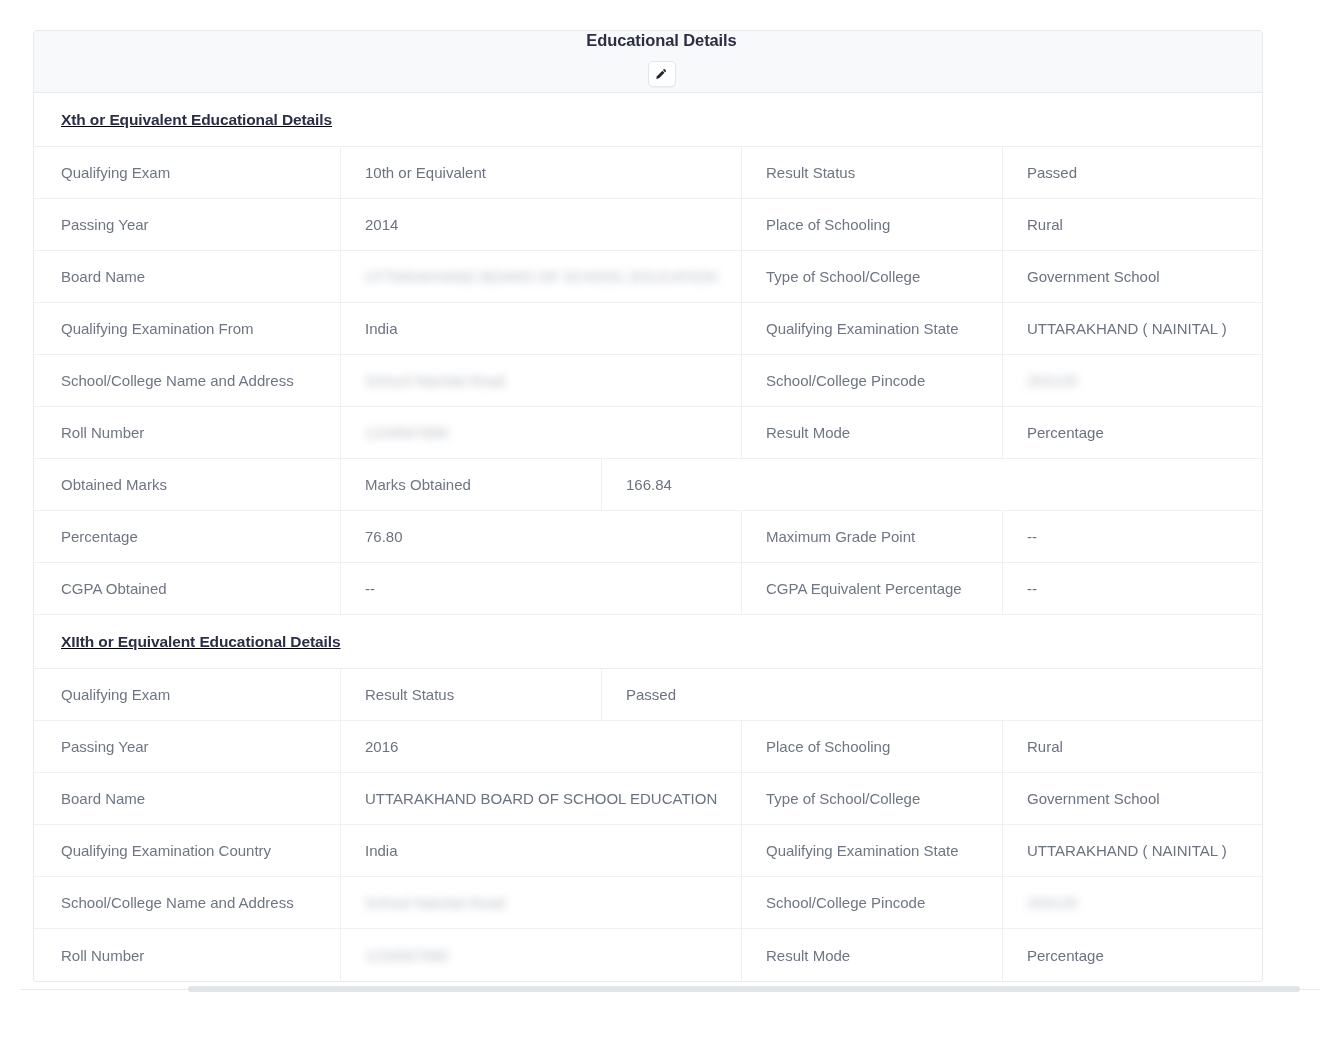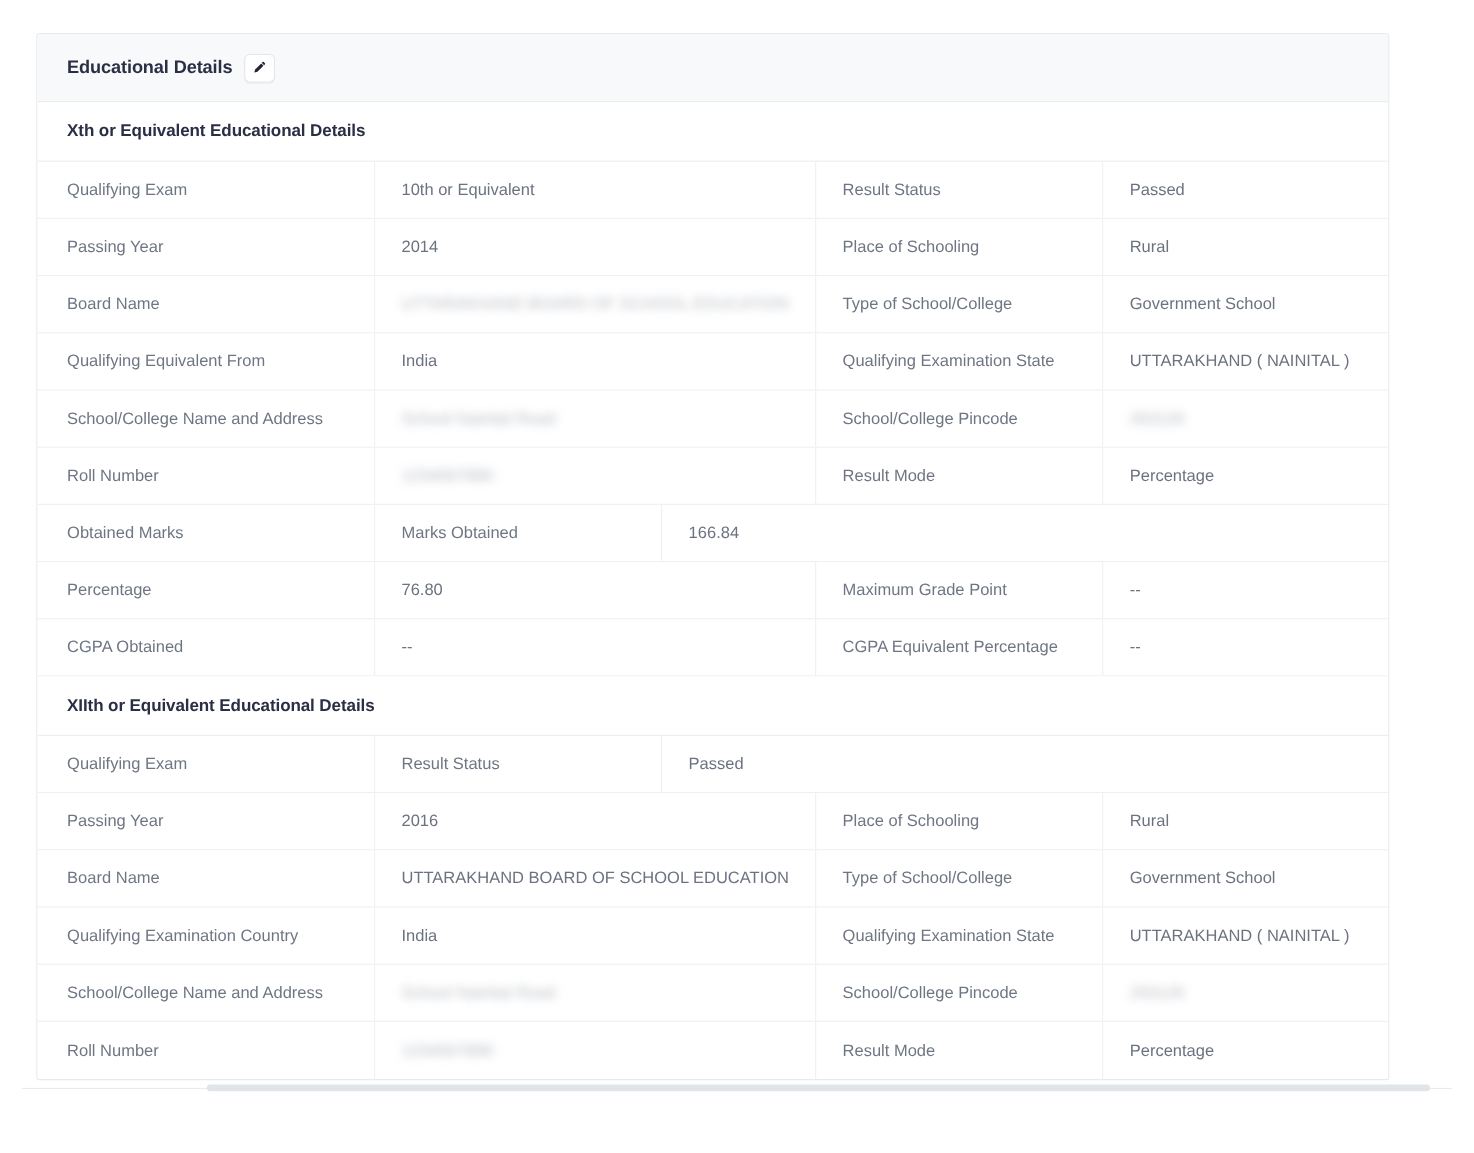--- a/index.html
+++ b/index.html
@@ -38,20 +38,21 @@
   
   .card-header {
     display: flex;
     align-items: center;
     gap: 11px;
     height: 62px;
     padding: 0 0 0 27px;
     background: #f8f9fa;
     border-bottom: 1px solid #e8eaed;
     box-sizing: border-box;
+    flex-direction: column;
   }
   .card-title {
     font-size: 16.5px;
     font-weight: bold;
     color: #2b2f45;
     letter-spacing: -0.1px;
   }
   .edit-btn {
     width: 28px;
     height: 26px;
@@ -69,20 +70,21 @@
 
   
   .section-head {
     height: 54px;
     display: flex;
     align-items: center;
     padding-left: 27px;
     background: #ffffff;
     border-bottom: 1px solid #eceef0;
     box-sizing: border-box;
+    text-decoration: underline;
   }
   .section-head .section-title {
     font-size: 15.5px;
     font-weight: bold;
     color: #2b2f45;
     letter-spacing: -0.1px;
   }
 
   
   .grid-row {
@@ -199,21 +201,21 @@
         </div>
         <div class="grid-row">
           <div class="cell cell-label">Board Name</div>
           <div class="cell cell-value">
             <span class="redacted">UTTARAKHAND BOARD OF SCHOOL EDUCATION</span>
           </div>
           <div class="cell cell-label second">Type of School/College</div>
           <div class="cell cell-value last">Government School</div>
         </div>
         <div class="grid-row">
-          <div class="cell cell-label">Qualifying Equivalent From</div>
+          <div class="cell cell-label">Qualifying Examination From</div>
           <div class="cell cell-value">India</div>
           <div class="cell cell-label second">Qualifying Examination State</div>
           <div class="cell cell-value last">UTTARAKHAND ( NAINITAL )</div>
         </div>
         <div class="grid-row">
           <div class="cell cell-label">School/College Name and Address</div>
           <div class="cell cell-value">
             <span class="redacted">School Nainital Road</span>
           </div>
           <div class="cell cell-label second">School/College Pincode</div>

